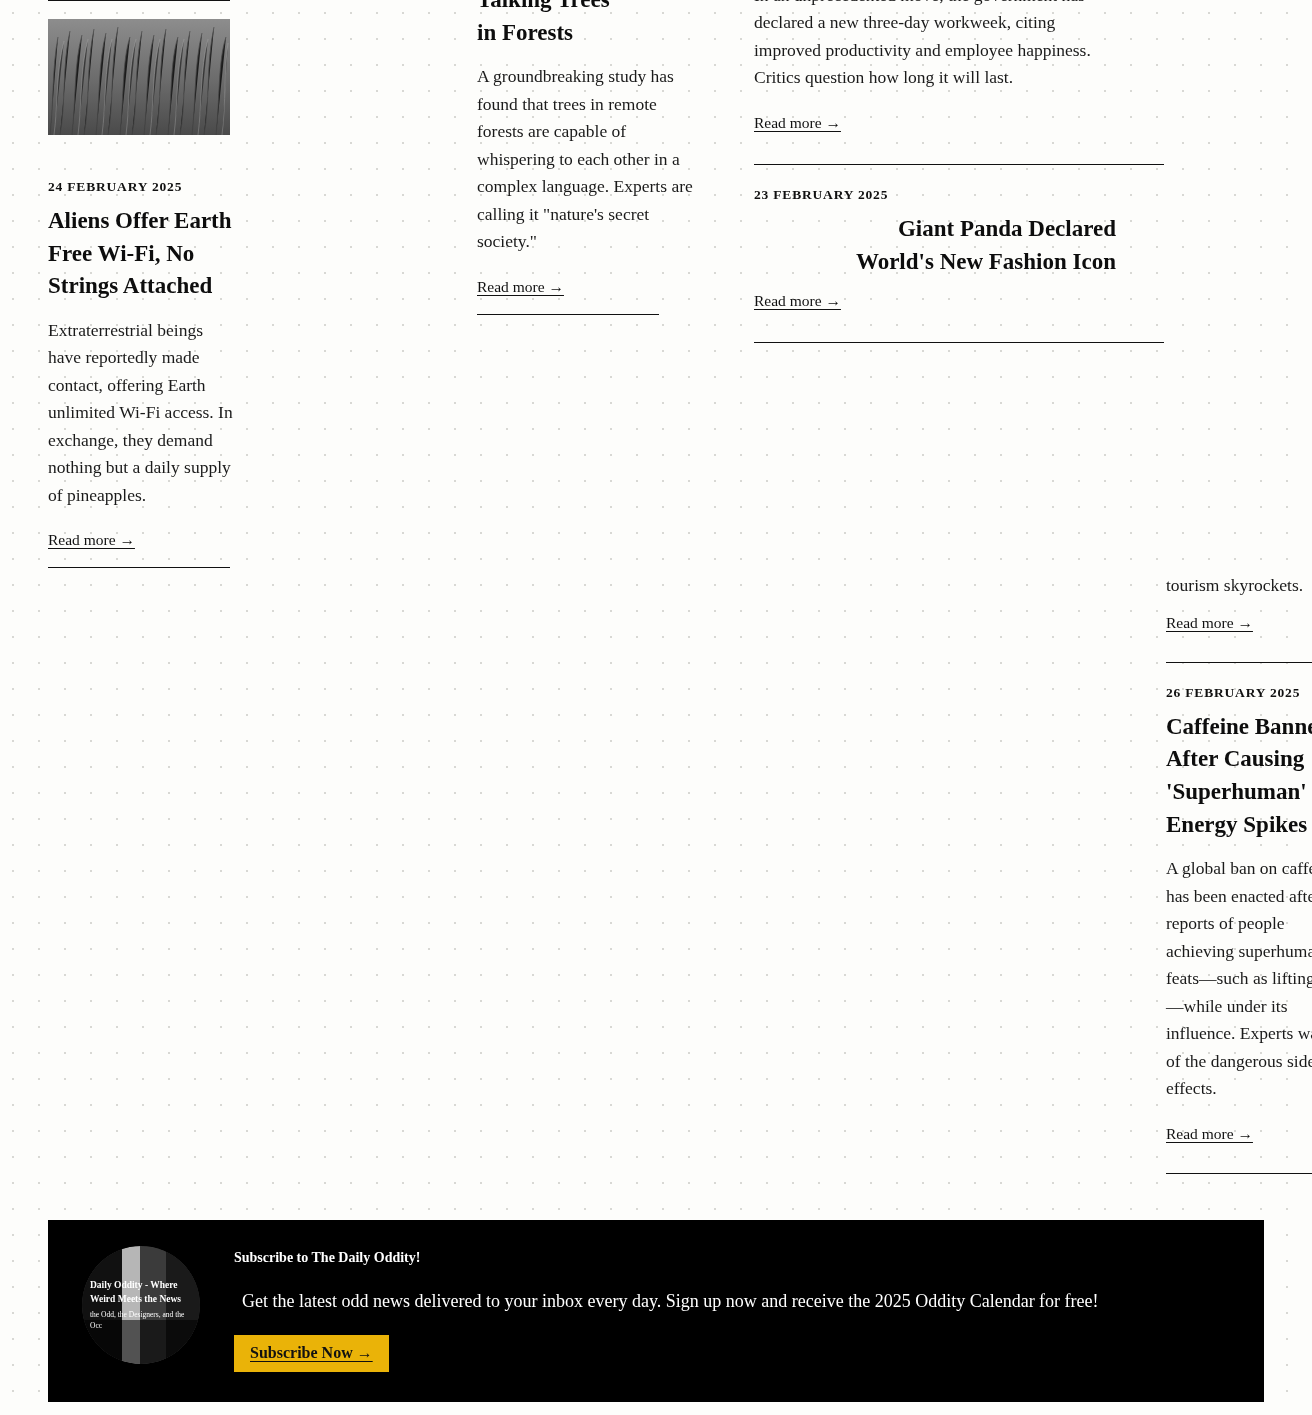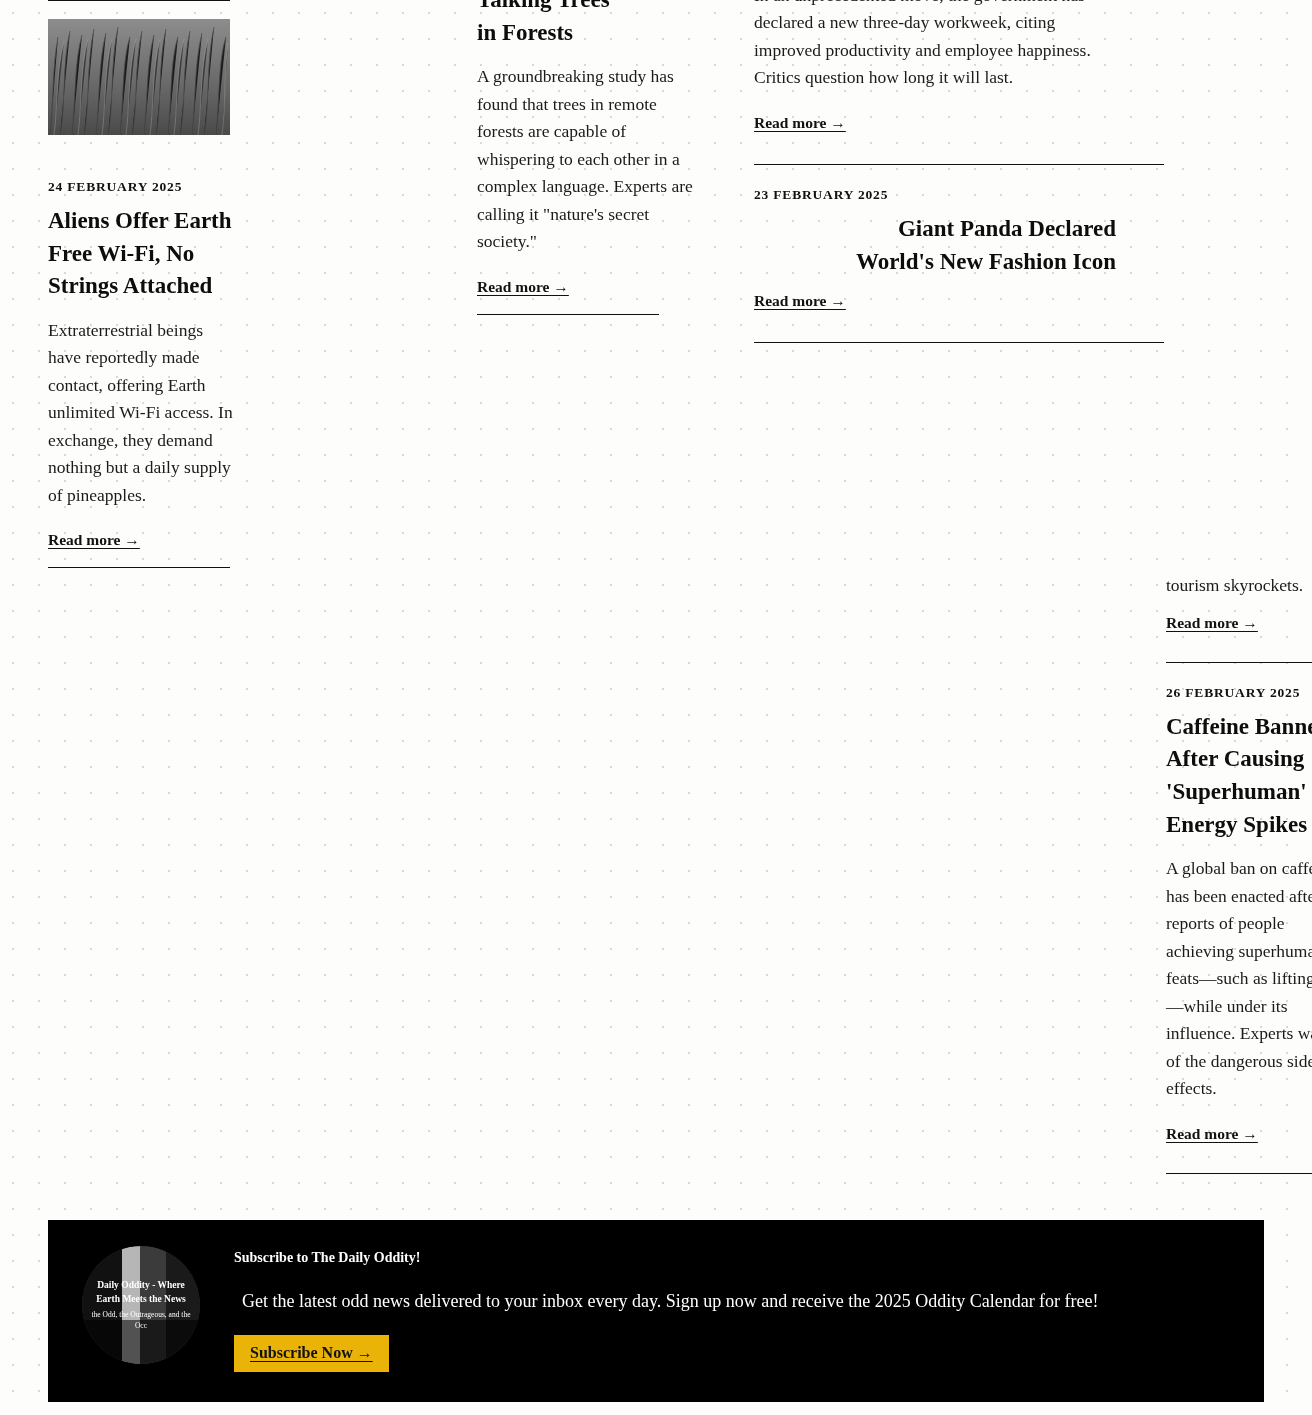--- a/index.html
+++ b/index.html
@@ -52,21 +52,21 @@
   }
   p.body {
     font-size: 17.5px;
     line-height: 1.57;
     margin: 0 0 22px 0;
     color: #1a1a1a;
   }
   a.readmore {
     display: inline-block;
     font-size: 15.5px;
-    font-weight: 700;
+    font-weight: 400;
     color: #111;
     text-decoration: underline;
     text-underline-offset: 3px;
     margin-bottom: 18px;
   }
   .rule {
     border: 0;
     border-top: 1.5px solid #111;
     margin: 0 0 22px 0;
     width: 182px;
@@ -99,21 +99,20 @@
     overflow: hidden;
     position: relative;
     background: #1c1c1c;
     display: flex;
     align-items: center;
     justify-content: center;
   }
   .badge .badge-text {
     position: relative;
     z-index: 2;
-    text-align: center;
     font-size: 9.5px;
     line-height: 1.5;
     color: #ffffff;
     padding: 0 8px;
     font-family: "Liberation Serif", serif;
   }
   .badge .badge-text .b1 { font-weight: 700; display:block; }
   .badge .badge-text .b2 { font-weight: 700; display:block; }
   .badge .badge-text .b3 { font-size: 7.5px; display:block; margin-top: 3px; }
   .sub-body { flex: 1 1 auto; padding-top: 4px; }
@@ -257,22 +256,22 @@
           <rect width="118" height="118" fill="#2a2a2a"></rect>
           <rect x="0" y="0" width="40" height="118" fill="#111"></rect>
           <rect x="40" y="0" width="18" height="118" fill="#cfcfcf" opacity="0.85"></rect>
           <rect x="58" y="0" width="26" height="118" fill="#3b3b3b"></rect>
           <rect x="84" y="0" width="34" height="118" fill="#1a1a1a"></rect>
           <rect x="0" y="74" width="118" height="44" fill="#000" opacity="0.55"></rect>
         </g>
       </svg>
       <div class="badge-text">
         <span class="b1">Daily Oddity - Where</span>
-        <span class="b2">Earth Meets the News</span>
-        <span class="b3">the Odd, the Outrageous, and the Occ</span>
+        <span class="b2">Weird Meets the News</span>
+        <span class="b3">the Odd, the Designers, and the Occ</span>
       </div>
     </div>
     <div class="sub-body">
       <div class="sub-title">Subscribe to The Daily Oddity!</div>
       <div class="sub-text">Get the latest odd news delivered to your inbox every day. Sign up now and receive the 2025 Oddity Calendar for free!</div>
       <button class="sub-btn">Subscribe Now →</button>
     </div>
   </div>
 
 </div>

